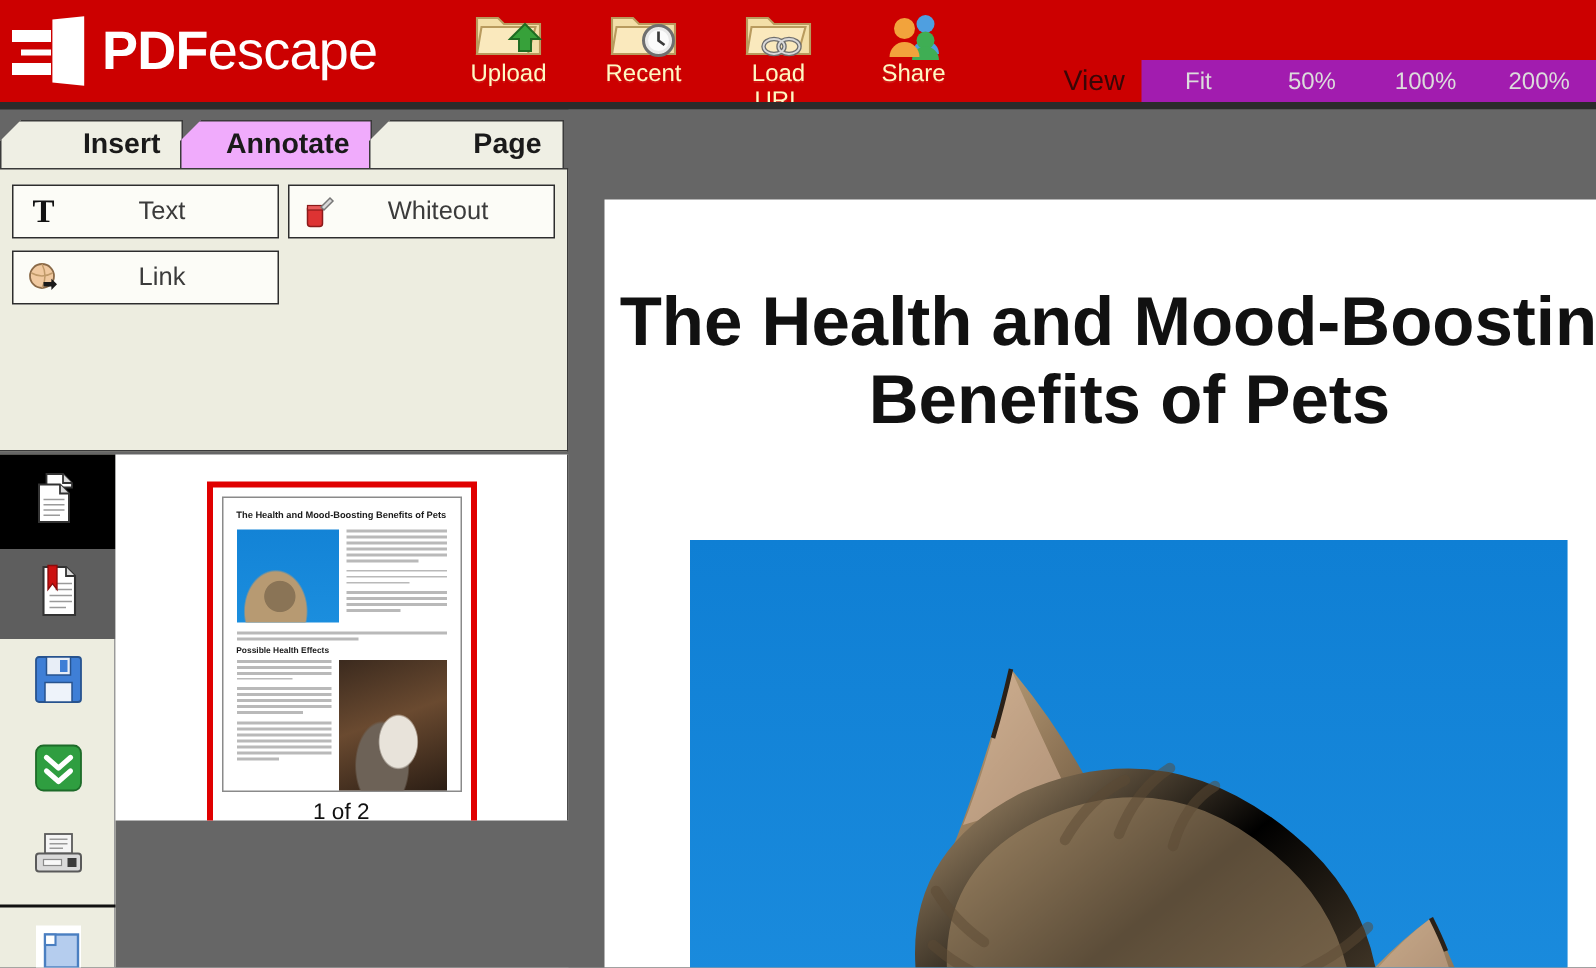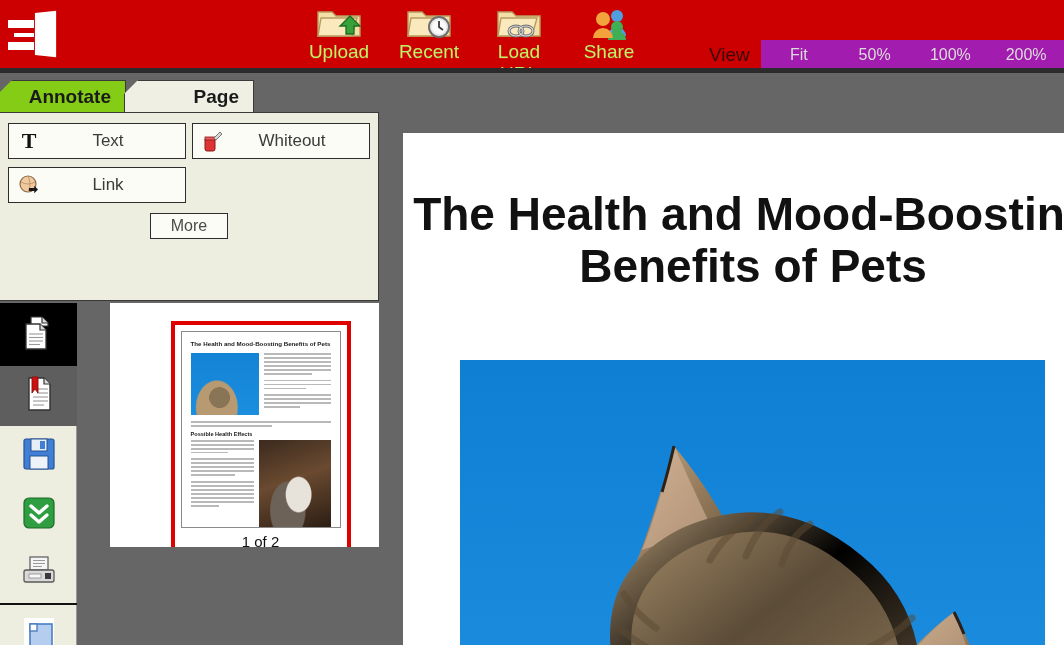--- a/index.html
+++ b/index.html
@@ -51,21 +51,21 @@
     position: absolute; left: 305px; top: 2px;
     display: flex; gap: 22px;
   }
   .hdr-tool {
     width: 68px; text-align: center; cursor: pointer;
   }
   .hdr-tool .glyph {
     height: 38px; display: flex; align-items: flex-end; justify-content: center;
   }
   .hdr-tool .lbl {
-    font-size: 19px; color: #bef264; margin-top: 1px;
+    font-size: 16px; color: #fef9c3; margin-top: 1px;
     text-shadow: 0 1px 0 rgba(255,255,255,0.08);
   }
 
   .view-label {
     position: absolute; left: 709px; top: 44px;
     font-size: 19px; color: #3a0606;
   }
   .zoombar {
     position: absolute; left: 761px; top: 40px;
     width: 303px; height: 30px;
@@ -88,21 +88,21 @@
     display: flex; align-items: center; justify-content: flex-end;
     padding: 0 14px 0 26px;
     font-size: 19px; font-weight: bold; color: #1a1a1a;
     background: #EFEFE4;
     border: 1px solid #3a3a3a;
     border-bottom: none;
     clip-path: polygon(14px 0, 100% 0, 100% 100%, 0 100%, 0 14px);
     cursor: pointer;
   }
   .tab.tab-insert { width: 122px; }
-  .tab.tab-annotate { width: 128px; background: #84cc16; margin-left: -2px; }
+  .tab.tab-annotate { width: 128px; background: #f0abfc; margin-left: -2px; }
   .tab.tab-page { width: 130px; margin-left: -2px; align-items: center; }
 
   
   .toolpanel {
     position: absolute; left: 0; top: 112px;
     width: 379px; height: 189px;
     background: #EDEDE0;
     border: 1px solid #3a3a3a;
     border-left: none;
   }
@@ -153,21 +153,20 @@
   .rail-item.bookmark { height: 60px; background: #5e5e5e; }
   .rail-sep { width: 77px; height: 2px; background: #111; }
 
   
   .thumbpanel {
     position: absolute; left: 77px; top: 303px;
     width: 302px; height: 244px;
     background: #ffffff;
     border-right: 1px solid #4a4a4a;
     overflow: hidden;
-    margin-left: 33px;
   }
   .thumb {
     margin: 18px auto 0 auto;
     width: 168px;
     cursor: pointer;
   }
   .thumb.selected { border: 4px solid #E00000; padding: 6px; width: 180px; }
   .thumb .page-mini {
     width: 100%; height: 197px;
     background: #ffffff;
@@ -249,20 +248,21 @@
 
   <div class="header">
 
     <div class="logo">
       <div class="logo-mark">
         <div class="door"></div>
         <div class="bar bar1"></div>
         <div class="bar bar2"></div>
         <div class="bar bar3"></div>
       </div>
+      <div class="logo-text"><span>PDF</span><span class="esc">escape</span></div>
     </div>
 
     <div class="hdr-tools">
 
       <div class="hdr-tool">
         <div class="glyph">
           <svg width="46" height="36" viewBox="0 0 46 36">
             <path d="M2 8 h14 l4 4 h24 v20 H2 Z" fill="#f3dfa8" stroke="#b99b5e" stroke-width="1.4"></path>
             <path d="M5 14 h36 l-5 18 H2 Z" fill="#fae9bd" stroke="#b99b5e" stroke-width="1.4"></path>
             <path d="M30 30 v-8 h-6 l10-10 10 10 h-6 v8 z" fill="#37a13a" stroke="#1f6b22" stroke-width="1.3"></path>
@@ -323,20 +323,23 @@
     <div class="zoombar">
       <div class="zoom-opt">Fit</div>
       <div class="zoom-opt">50%</div>
       <div class="zoom-opt">100%</div>
       <div class="zoom-opt">200%</div>
     </div>
   </div>
   <div class="header-underline"></div>
 
   <div class="tabstrip">
+    <div class="tab tab-insert">
+      <span>Insert</span>
+    </div>
     <div class="tab tab-annotate">
       <span>Annotate</span>
     </div>
     <div class="tab tab-page">
       <span>Page</span>
     </div>
   </div>
 
   <div class="toolpanel">
     <div class="tool-grid">
@@ -369,23 +372,20 @@
             <circle cx="11" cy="11" r="8" fill="#f0c9a0" stroke="#8a6a48" stroke-width="1.2"></circle>
             <path d="M4 9 q7 4 14 0" fill="none" stroke="#c09a6a" stroke-width="1"></path>
             <path d="M11 3 q4 8 0 16" fill="none" stroke="#c09a6a" stroke-width="1"></path>
             <path d="M12 14 h7 v-3 l5 5 -5 5 v-3 h-7 z" fill="#1a1a1a" transform="scale(0.75) translate(4,6)"></path>
           </svg>
         </span>
         <span class="tlabel">Link</span>
       </div>
 
 
-    </div>
-    <div class="more-wrap">
-      <div class="more-btn">More</div>
     </div>
   </div>
 
   <div class="rail">
 
     <div class="rail-item pages">
       <span>
         <svg width="40" height="40" viewBox="0 0 40 40">
           <path d="M12 4 h11 l6 6 v3 H12 z" fill="#ffffff" stroke="#333" stroke-width="1.2"></path>
           <path d="M23 4 v6 h6" fill="#ddd" stroke="#333" stroke-width="1.2"></path>

